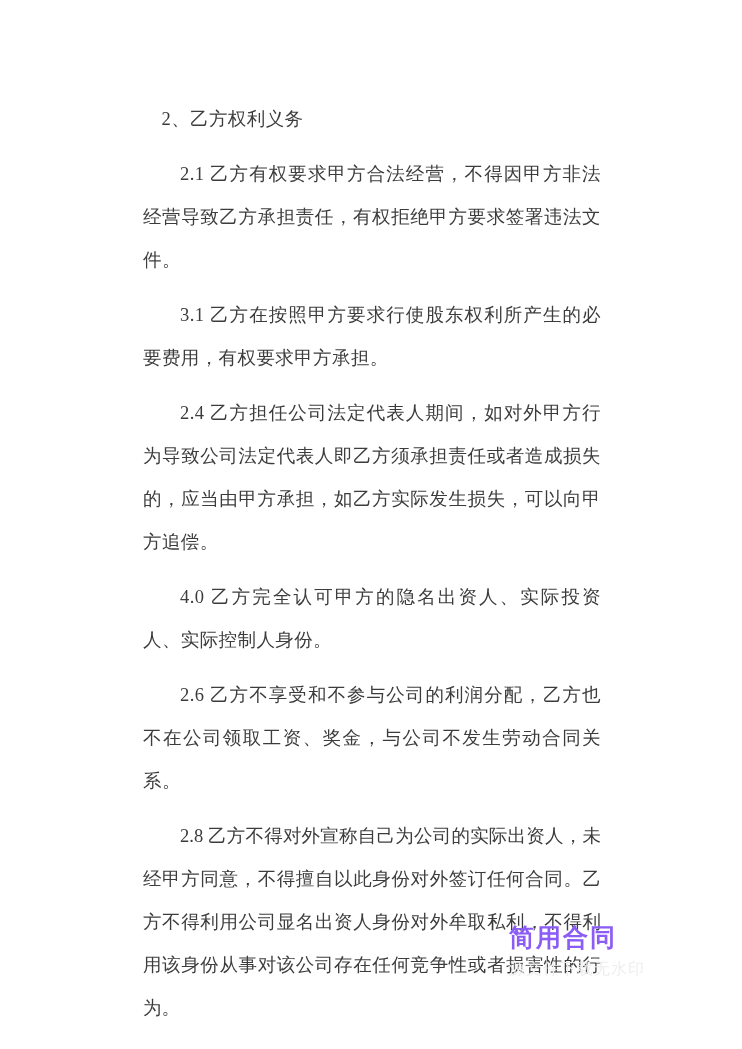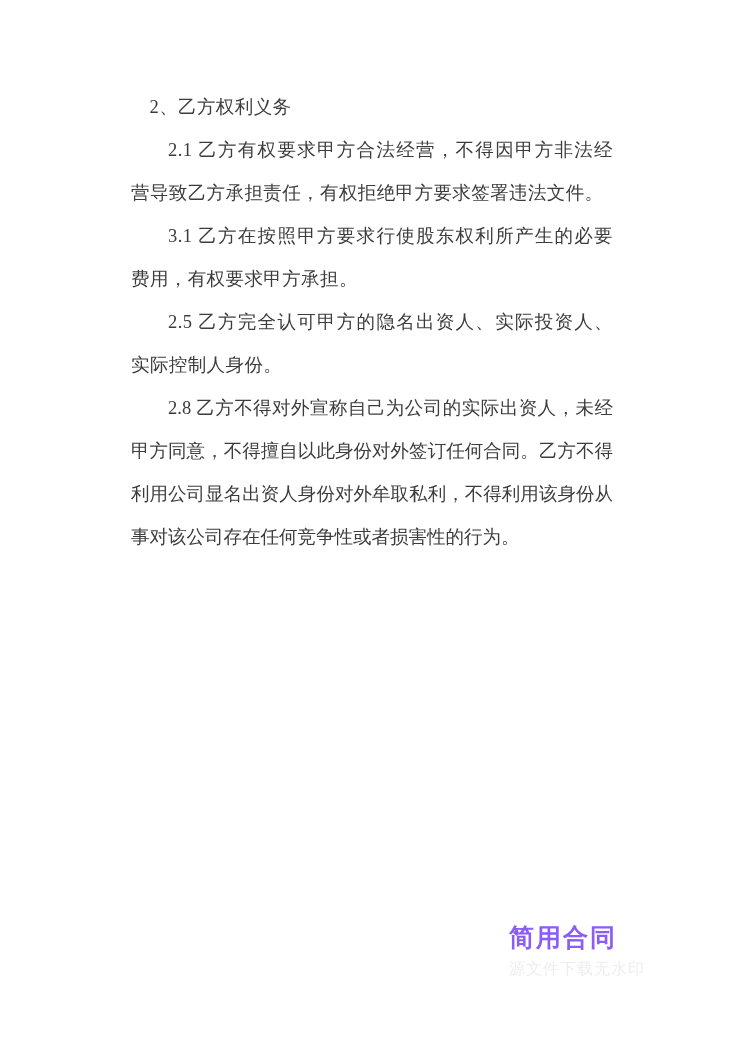--- a/index.html
+++ b/index.html
@@ -15,21 +15,21 @@
     overflow: hidden;
     font-family: "Liberation Serif", "DejaVu Serif", serif;
   }
   #doc-body {
     position: absolute;
     left: 131px;
     top: 86px;
     width: 482px;
   }
   .para {
-    margin: 0;
+    margin: 12px;
     font-size: 18.5px;
     line-height: 43px;
     color: #3c3c3c;
     text-align: justify;
     text-justify: inter-ideograph;
     text-indent: 2em;
     letter-spacing: 0.4px;
     font-weight: 400;
     -webkit-font-smoothing: antialiased;
   }
@@ -74,23 +74,25 @@
 
   <div id="doc-body">
 
     <p class="para heading">2、乙方权利义务</p>
 
     <p class="para">2.1 乙方有权要求甲方合法经营，不得因甲方非法经营导致乙方承担责任，有权拒绝甲方要求签署违法文件。</p>
 
     <p class="para">3.1 乙方在按照甲方要求行使股东权利所产生的必要费用，有权要求甲方承担。</p>
 
 
+    <p class="para">2.4 乙方担任公司法定代表人期间，如对外甲方行为导致公司法定代表人即乙方须承担责任或者造成损失的，应当由甲方承担，如乙方实际发生损失，可以向甲方追偿。</p>
 
-    <p class="para">2.5 乙方完全认可甲方的隐名出资人、实际投资人、实际控制人身份。</p>
+    <p class="para">4.0 乙方完全认可甲方的隐名出资人、实际投资人、实际控制人身份。</p>
 
+    <p class="para">2.6 乙方不享受和不参与公司的利润分配，乙方也不在公司领取工资、奖金，与公司不发生劳动合同关系。</p>
 
 
     <p class="para tight">2.8 乙方不得对外宣称自己为公司的实际出资人，未经甲方同意，不得擅自以此身份对外签订任何合同。乙方不得利用公司显名出资人身份对外牟取私利，不得利用该身份从事对该公司存在任何竞争性或者损害性的行为。</p>
 
   </div>
 
   <div id="watermark">
     <div class="wm-main">简用合同</div>
     <div class="wm-sub">源文件下载无水印</div>
   </div>

